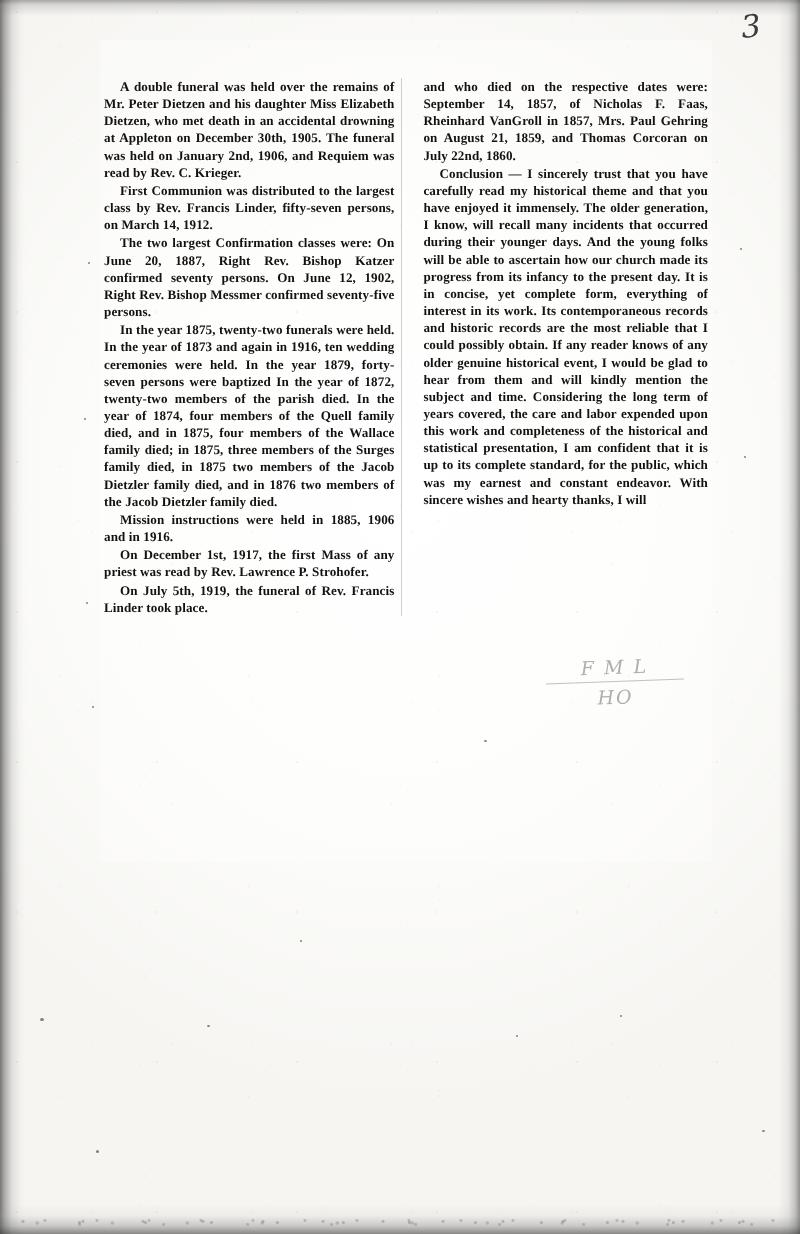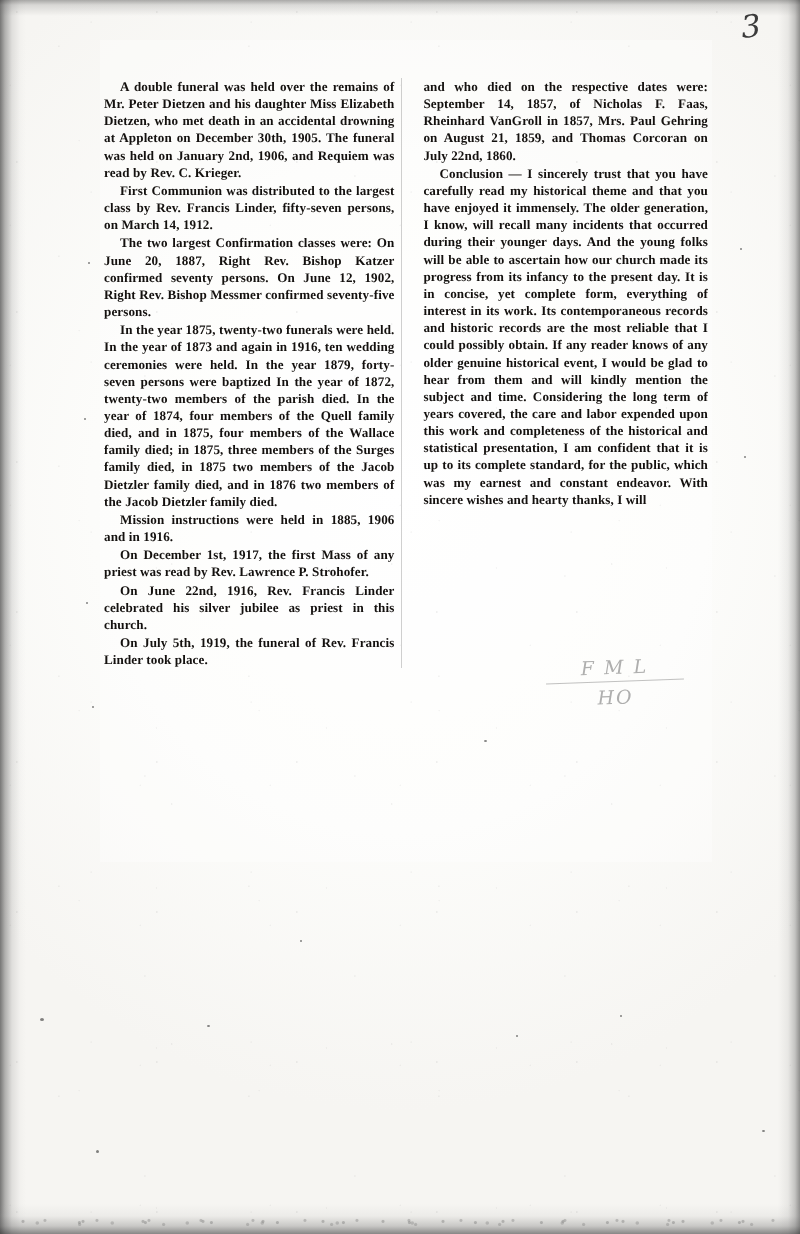--- a/index.html
+++ b/index.html
@@ -194,21 +194,20 @@
 
   <div id="clipping">
 
     <div class="col col-left">
       <p class="indent">A double funeral was held over the remains of Mr. Peter Dietzen and his daughter Miss Elizabeth Dietzen, who met death in an accidental drowning at Appleton on December 30th, 1905. The funeral was held on January 2nd, 1906, and Requiem was read by Rev. C. Krieger.</p>
       <p class="indent">First Communion was distributed to the largest class by Rev. Francis Linder, fifty-seven persons, on March 14, 1912.</p>
       <p class="indent">The two largest Confirmation classes were: On June 20, 1887, Right Rev. Bishop Katzer confirmed seventy persons. On June 12, 1902, Right Rev. Bishop Messmer confirmed seventy-five persons.</p>
       <p class="indent">In the year 1875, twenty-two funerals were held. In the year of 1873 and again in 1916, ten wedding ceremonies were held. In the year 1879, forty-seven persons were baptized In the year of 1872, twenty-two members of the parish died. In the year of 1874, four members of the Quell family died, and in 1875, four members of the Wallace family died; in 1875, three members of the Surges family died, in 1875 two members of the Jacob Dietzler family died, and in 1876 two members of the Jacob Dietzler family died.</p>
       <p class="indent">Mission instructions were held in 1885, 1906 and in 1916.</p>
       <p class="indent">On December 1st, 1917, the first Mass of any priest was read by Rev. Lawrence P. Strohofer.</p>
-      <p class="indent">On June 22nd, 1916, Rev. Francis Linder celebrated his silver jubilee as priest in this church.</p>
       <p class="indent">On July 5th, 1919, the funeral of Rev. Francis Linder took place.</p>
     </div>
 
     <div class="col col-right">
       <p>and who died on the respective dates were: September 14, 1857, of Nicholas F. Faas, Rheinhard VanGroll in 1857, Mrs. Paul Gehring on August 21, 1859, and Thomas Corcoran on July 22nd, 1860.</p>
       <p class="indent">Conclusion — I sincerely trust that you have carefully read my historical theme and that you have enjoyed it immensely. The older generation, I know, will recall many incidents that occurred during their younger days. And the young folks will be able to ascertain how our church made its progress from its infancy to the present day. It is in concise, yet complete form, everything of interest in its work. Its contemporaneous records and historic records are the most reliable that I could possibly obtain. If any reader knows of any older genuine historical event, I would be glad to hear from them and will kindly mention the subject and time. Considering the long term of years covered, the care and labor expended upon this work and completeness of the historical and statistical presentation, I am confident that it is up to its complete standard, for the public, which was my earnest and constant endeavor. With sincere wishes and hearty thanks, I will</p>
     </div>
 
   </div>
 

